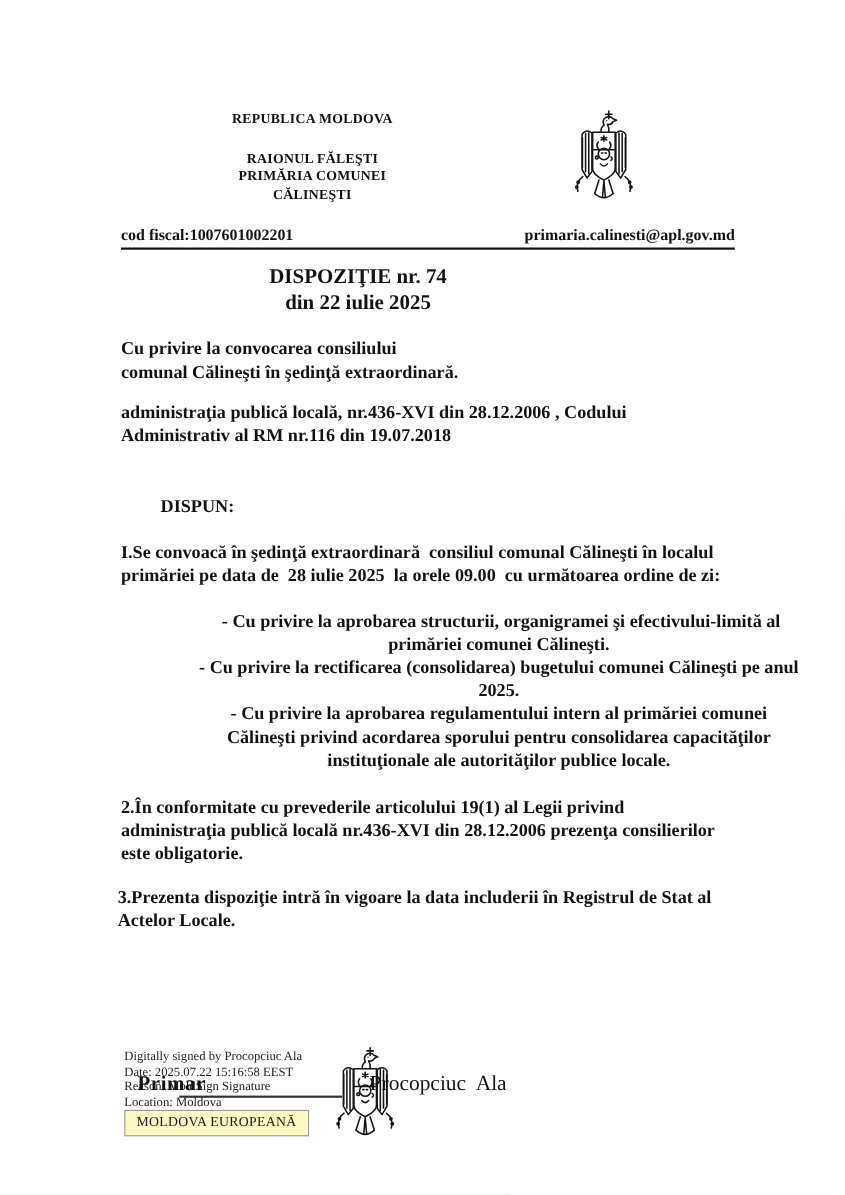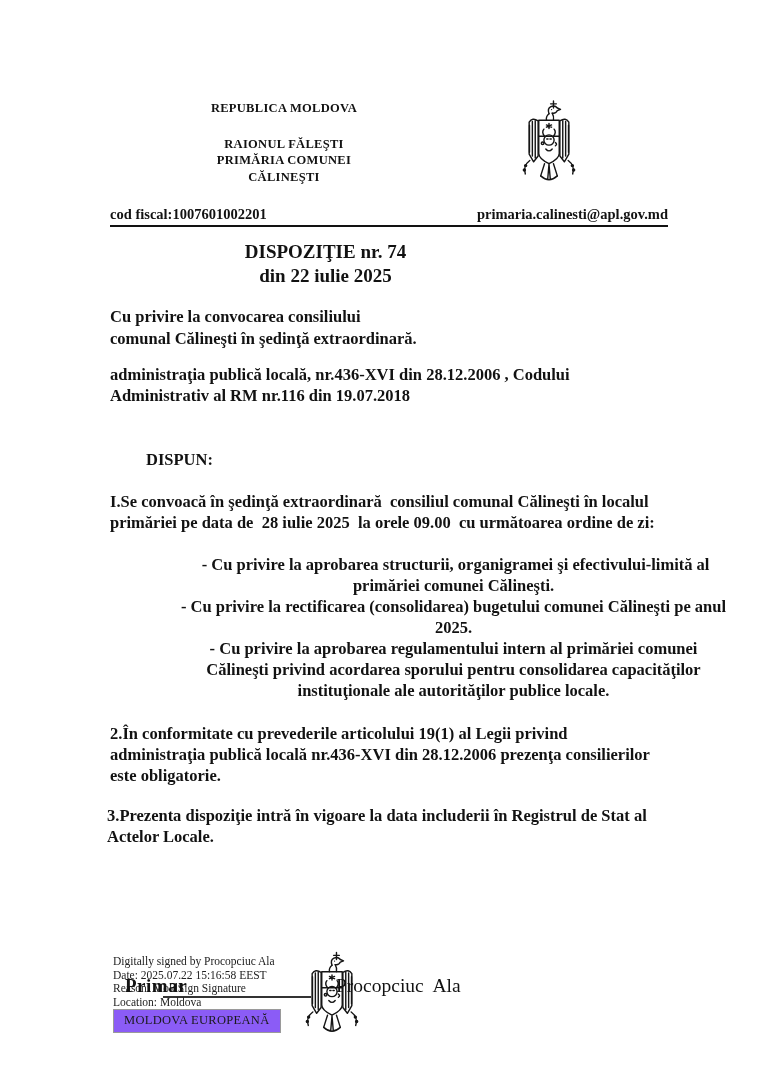--- a/index.html
+++ b/index.html
@@ -41,21 +41,21 @@
   .art4 .line { text-align:justify; text-align-last:justify; }
   .art4 .line:last-child { text-align-last:left; }
 
   
   .sig-meta { top:955px; left:113px; font-size:11.5px; line-height:13.5px; color:#222; z-index:1; }
   .sig-role { top:975px; left:110px; font-weight:bold; font-size:19px; letter-spacing:0.5px; z-index:2;margin-left:15px; }
   .sig-rule { top:996px; left:163px; width:148px; height:2px; background:#333; z-index:0; }
   .sig-name { top:975px; left:336px; font-weight:normal; font-size:19.5px; white-space:pre; z-index:2; }
   .sig-badge {
     top:1009px; left:113px; border:1px solid #9a9a9a; padding:3px 10px 4px;
-    font-size:12.5px; letter-spacing:0.3px; color:#1a1a1a; background:#8b5cf6;
+    font-size:12.5px; letter-spacing:0.3px; color:#1a1a1a; background:#fef9c3;
   }
 </style>
 </head>
 <body>
 
 <svg width="0" height="0" style="position:absolute">
   <symbol id="coa" viewBox="0 0 100 140">
     <g fill="none" stroke="#151515" stroke-width="2.2" stroke-linecap="round" stroke-linejoin="round">
       <path d="M57 2 v11 M52.5 6.5 h9"></path>
       <path d="M50 22 q-3 -8 3 -11 q6 -3 10 2 l5 2 l-5 2 q-2 5 -8 4"></path>

